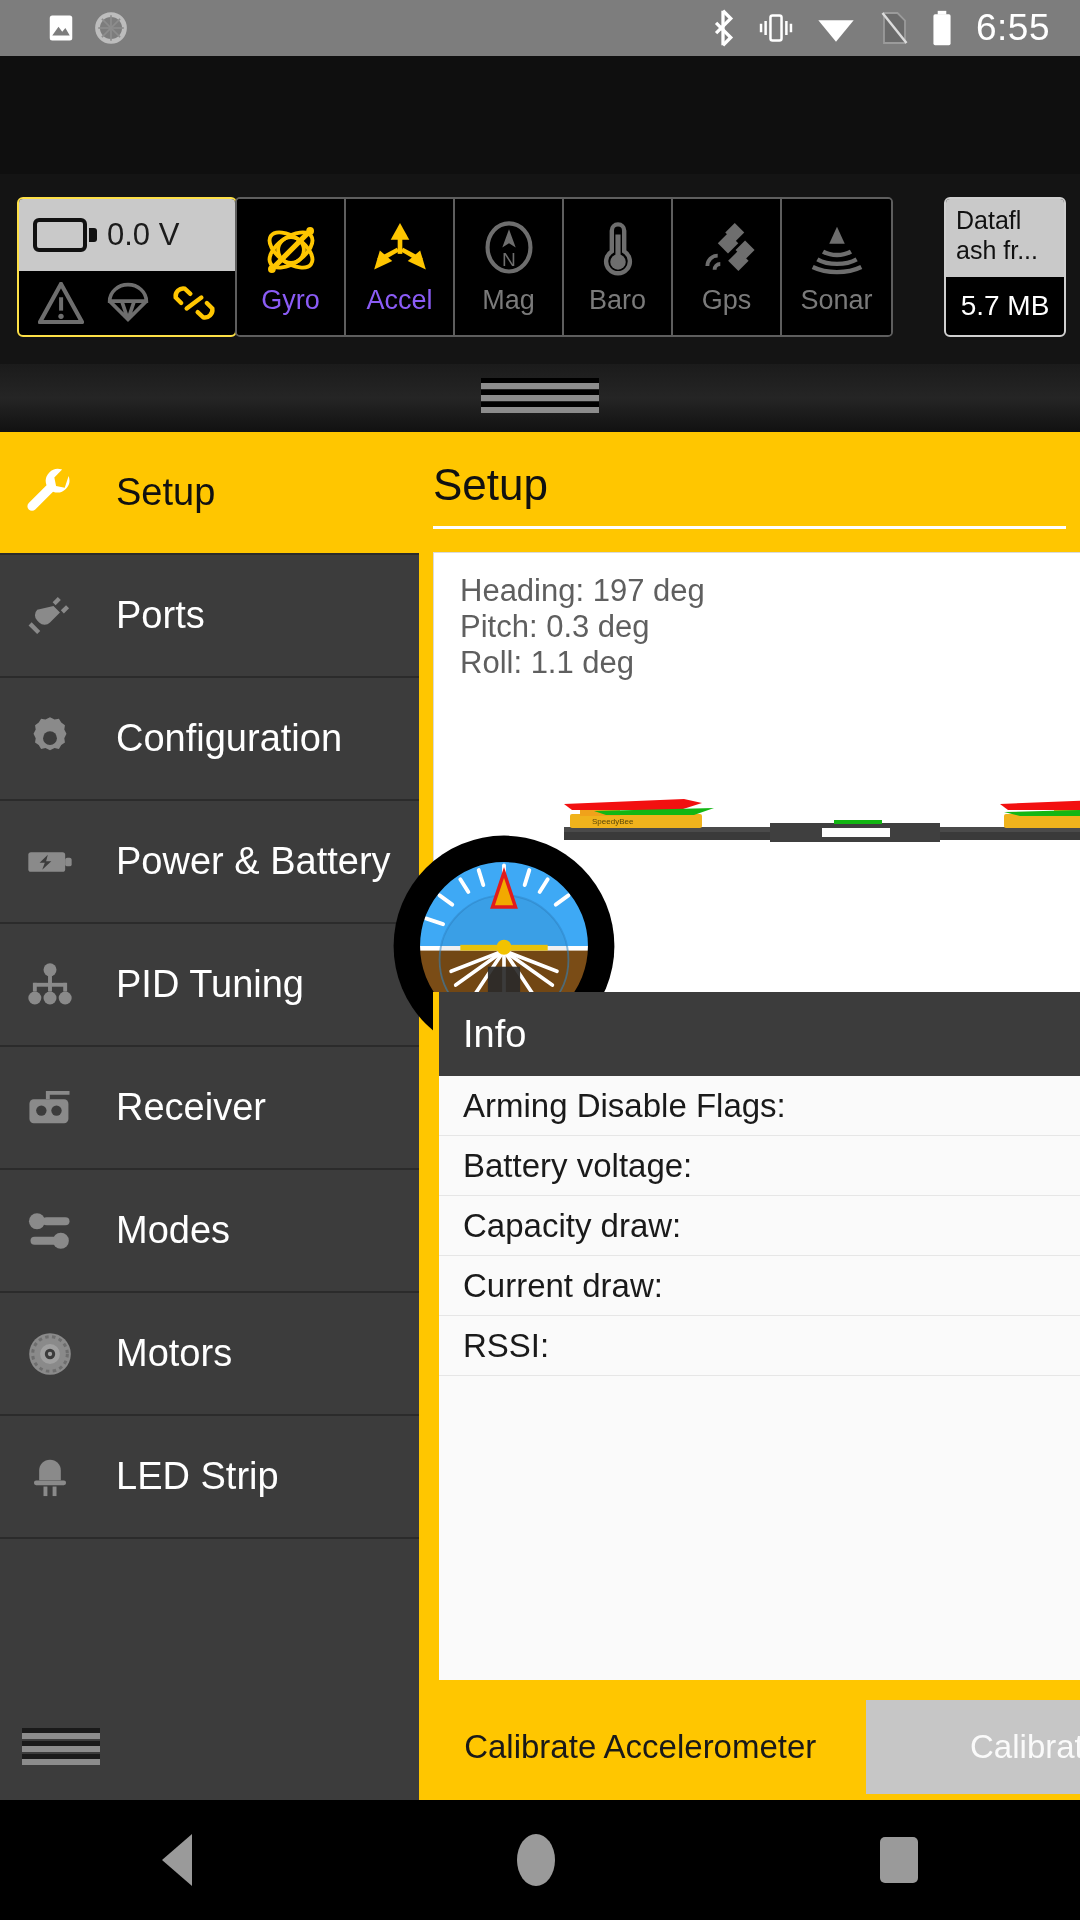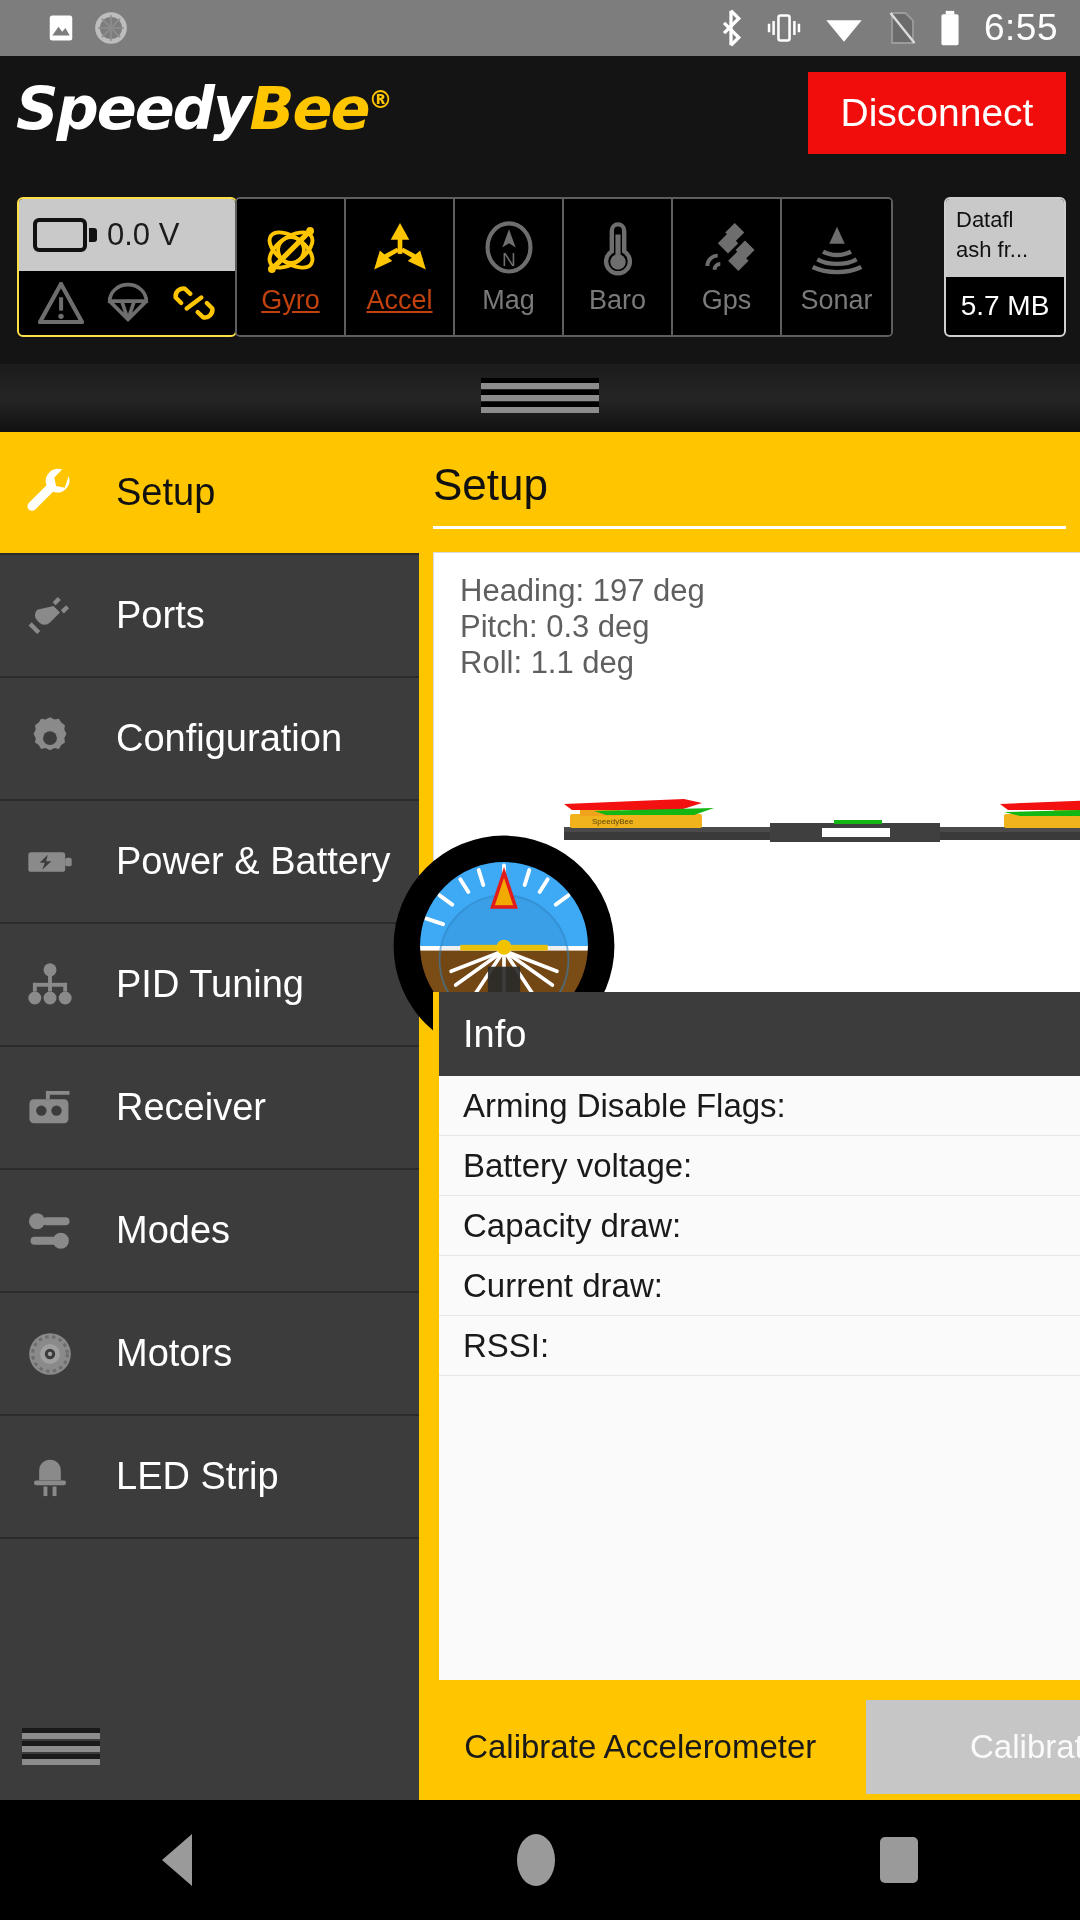--- a/index.html
+++ b/index.html
@@ -10,21 +10,21 @@
     overflow: hidden;
   }
   #root { position: relative; width: 1080px; height: 1920px; background:#0f0f0f; }
 
   
   .statusbar {
     position: absolute; left:0; top:0; width:1080px; height:56px;
     background:#7d7d7d; display:flex; align-items:center;
   }
   .sb-left { display:flex; align-items:center; gap:18px; padding-left:46px; }
-  .sb-right { margin-left:auto; display:flex; align-items:center; gap:22px; padding-right:22px; }
+  .sb-right { margin-left:auto; display:flex; align-items:center; gap:22px; padding-right:30px; }
   .sb-clock { color:#fff; font-size:37px; letter-spacing:0.5px; }
 
   
   .brandbar {
     position:absolute; left:0; top:56px; width:1080px; height:118px;
     background:#141414;
   }
   .logo { position:absolute; left:16px; top:16px; height:72px; display:flex; align-items:center; }
   .logo-text {
     font-family:"DejaVu Sans", sans-serif;
@@ -63,28 +63,28 @@
     position:absolute; left:235px; top:23px; height:140px;
     display:flex; border:2px solid #5e5e5e; border-radius:5px; overflow:hidden; background:#000;
   }
   .sensor {
     width:109px; height:136px; background:#000;
     border-right:2px solid #5e5e5e;
     display:flex; flex-direction:column; align-items:center; justify-content:center; gap:4px;
   }
   .sensor:last-child { border-right:none; }
   .sensor .lbl { font-size:27px; }
-  .sensor.on .lbl { color:#c2410c;text-decoration:underline; }
+  .sensor.on .lbl { color:#8b5cf6; }
   .sensor.off .lbl { color:#7a7a7a; }
 
   .dataflash {
     position:absolute; right:14px; top:23px; width:122px; height:140px;
     border:2px solid #cfcfcf; border-radius:6px; overflow:hidden; background:#000;
   }
-  .df-top { height:78px; background:#c9c9c9; color:#111; font-size:22px; line-height:30px; padding:6px 0 0 10px; }
+  .df-top { height:78px; background:#c9c9c9; color:#111; font-size:25px; line-height:30px; padding:6px 0 0 10px; }
   .df-bot { height:58px; display:flex; align-items:center; justify-content:center; color:#fff; font-size:28px; }
 
   
   .draghandle {
     position:absolute; left:0; top:364px; width:1080px; height:68px;
     background:linear-gradient(#1b1b1b,#252525 50%,#111);
     display:flex; align-items:center; justify-content:center;
   }
   .dh-lines { width:118px; }
   .dh-lines div { height:6px; background:#8c8c8c; margin:6px 0; box-shadow:0 -5px 0 #000; }
@@ -172,28 +172,20 @@
         <line x1="3" y1="2" x2="19" y2="22" stroke="#dcdcdc" stroke-width="1.6"></line>
       </svg>
       <svg width="24" height="38" viewBox="0 0 14 22">
         <rect x="4.5" y="1" width="5" height="2.2" fill="#fff"></rect>
         <rect x="2" y="3" width="10" height="18" rx="1" fill="#fff"></rect>
       </svg>
       <span class="sb-clock">6:55</span>
     </div>
   </div>
 
-  <div class="brandbar">
-    <div class="logo">
-      <span class="logo-text">
-        <span class="logo-sp">Speedy</span><span class="logo-bee">Bee</span><span class="logo-reg">®</span>
-      </span>
-    </div>
-    <button class="disconnect-btn">Disconnect</button>
-  </div>
 
   <div class="sensorstrip">
 
     <div class="battbox">
       <div class="batt-top">
         <span class="batt-ico">
           <span class="body"></span>
             <span class="tip"></span>
         </span>
         <span class="batt-v">0.0 V</span>

